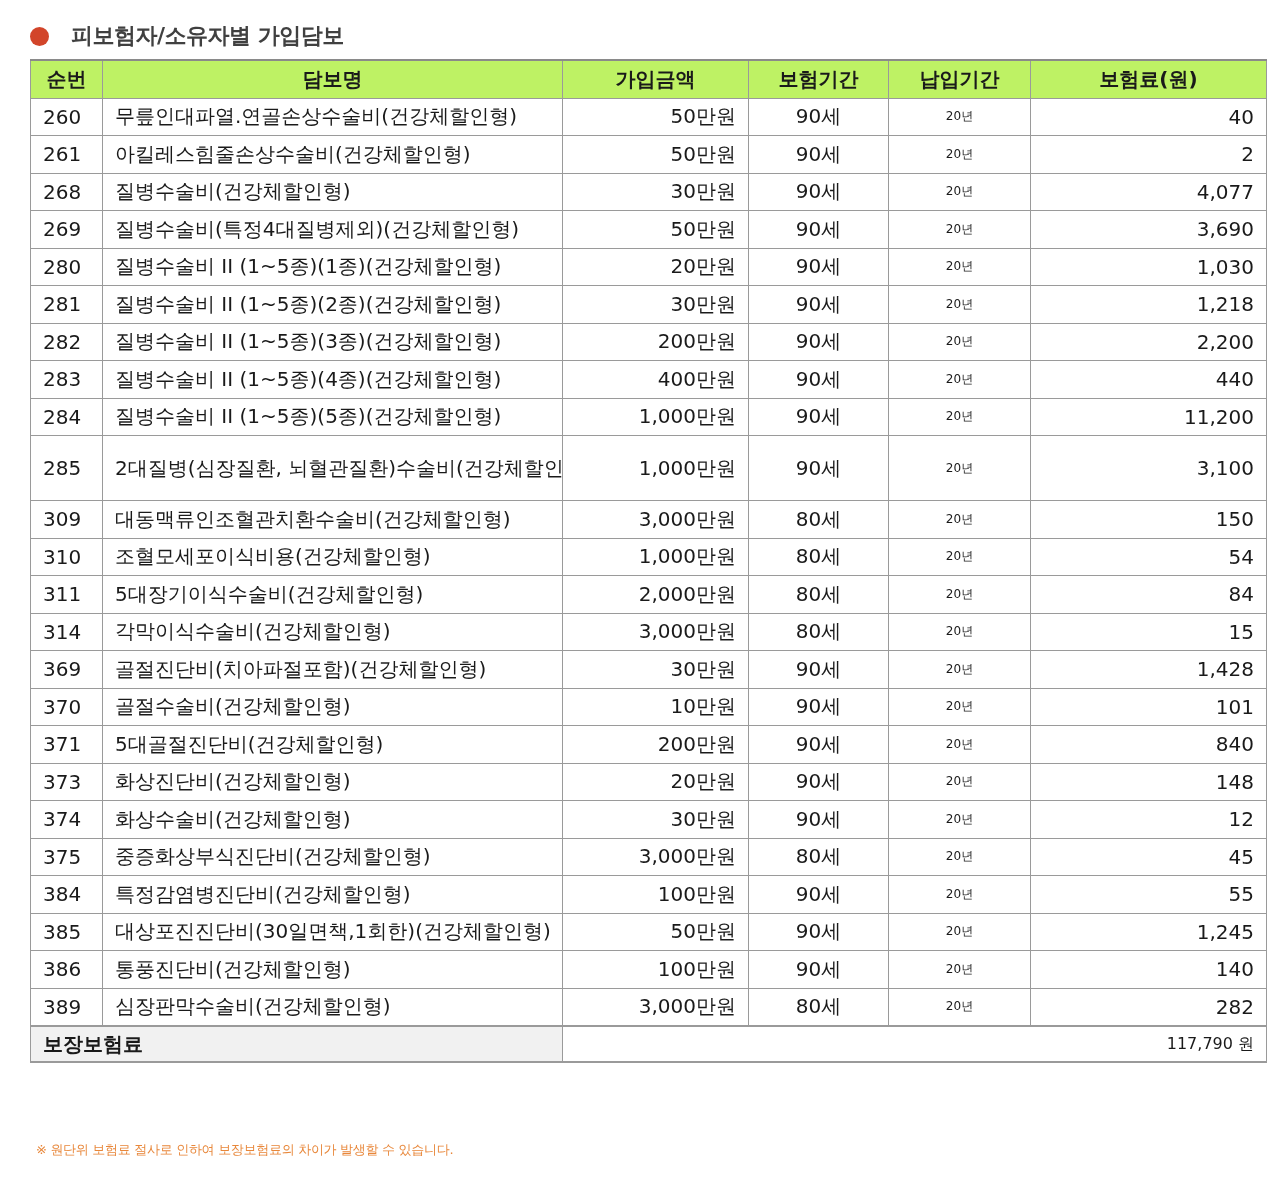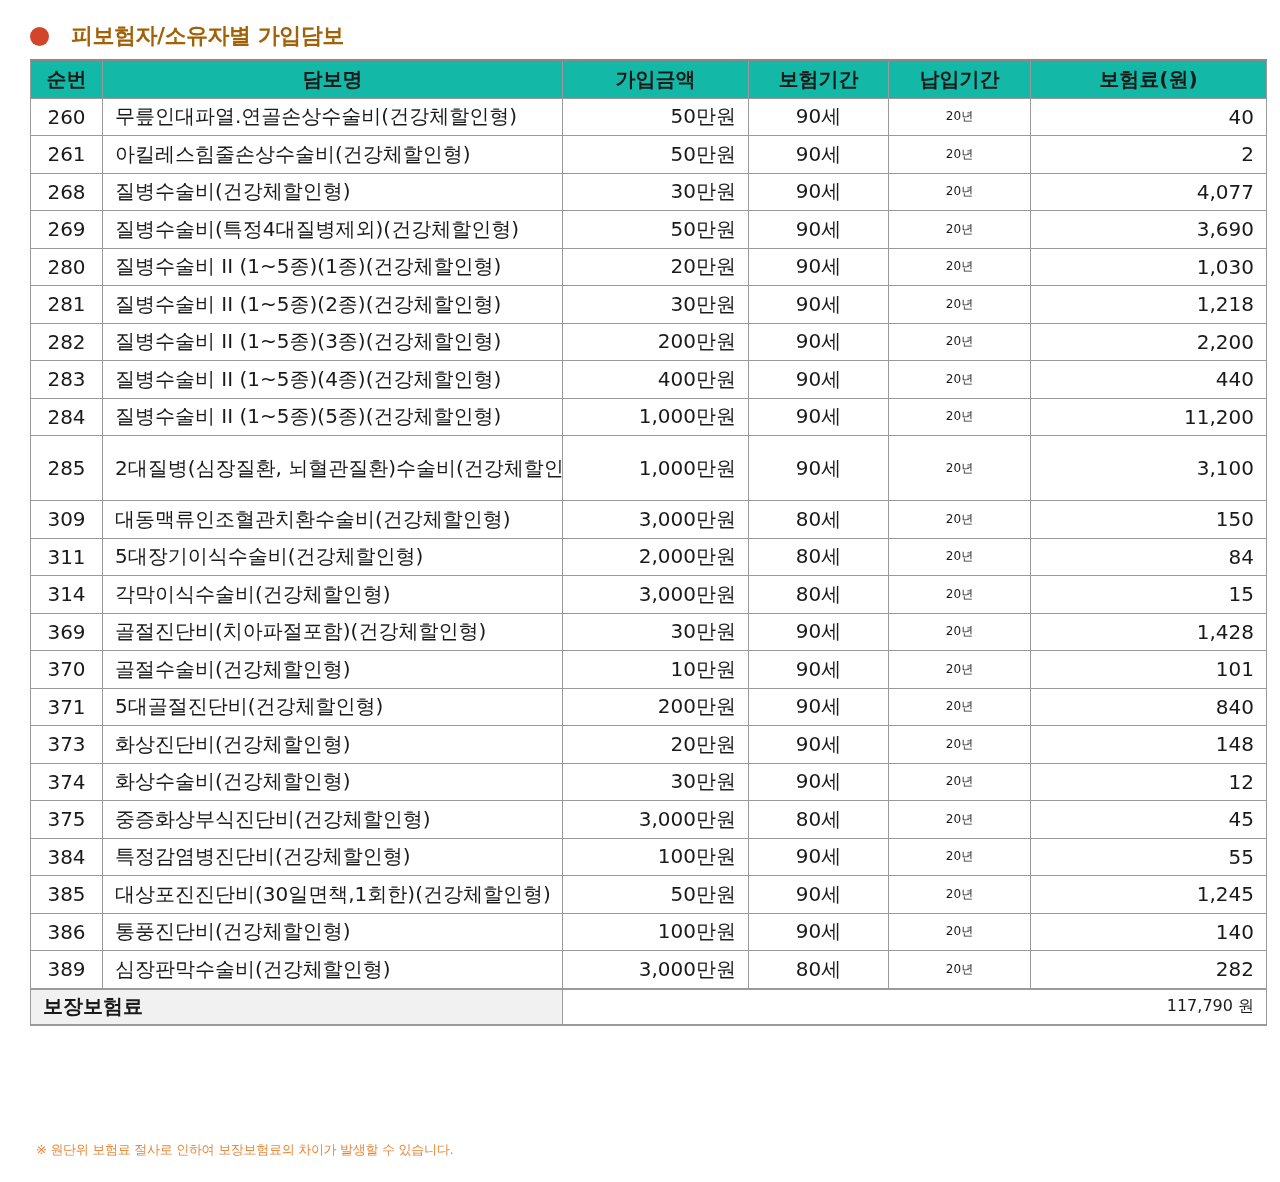--- a/index.html
+++ b/index.html
@@ -10,36 +10,36 @@
   }
   .title-row {
     position: absolute; left: 30px; top: 18px; height: 36px;
     display: flex; align-items: center;
   }
   .title-dot {
     width: 19px; height: 19px; border-radius: 50%;
     background: #d2452a; margin-right: 22px;
   }
   .title-text {
-    font-size: 22px; font-weight: bold; letter-spacing: -0.5px; color: #a16207;
+    font-size: 22px; font-weight: bold; letter-spacing: -0.5px; color: #404040;
   }
   table.cov {
     position: absolute; left: 30px; top: 59px;
     width: 1236px; border-collapse: collapse; table-layout: fixed;
     font-size: 20px;
   }
   table.cov th, table.cov td {
     border: 1px solid #9a9a9a; padding: 0 12px; height: 36.5px;
     white-space: nowrap; overflow: hidden;
   }
   table.cov thead th {
-    background: #14b8a6; font-weight: bold; font-size: 20px; text-align: center;
+    background: #bef264; font-weight: bold; font-size: 20px; text-align: center;
     border-top: 2px solid #8a8a8a;
   }
-  td.c-no { text-align: center; }
+  td.c-no { }
   td.c-name { text-align: left; border-left: 1.5px solid #333; }
   td.c-amt { text-align: right; border-left: 1.5px solid #333; }
   td.c-ins { text-align: center; border-left: 1.5px solid #333; }
   td.c-pay { text-align: center; font-size: 12px; border-left: 1.5px solid #333; }
   td.c-prem { text-align: right; border-left: 1.5px solid #333; }
   tr.tall td { height: 64px; margin-left: 24px; }
   td.wrap { white-space: normal; line-height: 26px; }
   tr.total td { height: 34px; border-top: 2px solid #9a9a9a; border-bottom: 2px solid #9a9a9a; }
   td.total-label {
     background: #f1f1f1; font-weight: bold; text-align: left; font-size: 20px; margin-left: 18px;
@@ -160,20 +160,28 @@
       </tr>
       <tr>
         <td class="c-no">309</td>
         <td class="c-name">대동맥류인조혈관치환수술비(건강체할인형)</td>
         <td class="c-amt">3,000만원</td>
         <td class="c-ins">80세</td>
         <td class="c-pay">20년</td>
         <td class="c-prem">150</td>
       </tr>
       <tr>
+        <td class="c-no">310</td>
+        <td class="c-name">조혈모세포이식비용(건강체할인형)</td>
+        <td class="c-amt">1,000만원</td>
+        <td class="c-ins">80세</td>
+        <td class="c-pay">20년</td>
+        <td class="c-prem">54</td>
+      </tr>
+      <tr>
         <td class="c-no">311</td>
         <td class="c-name">5대장기이식수술비(건강체할인형)</td>
         <td class="c-amt">2,000만원</td>
         <td class="c-ins">80세</td>
         <td class="c-pay">20년</td>
         <td class="c-prem">84</td>
       </tr>
       <tr>
         <td class="c-no">314</td>
         <td class="c-name">각막이식수술비(건강체할인형)</td>

